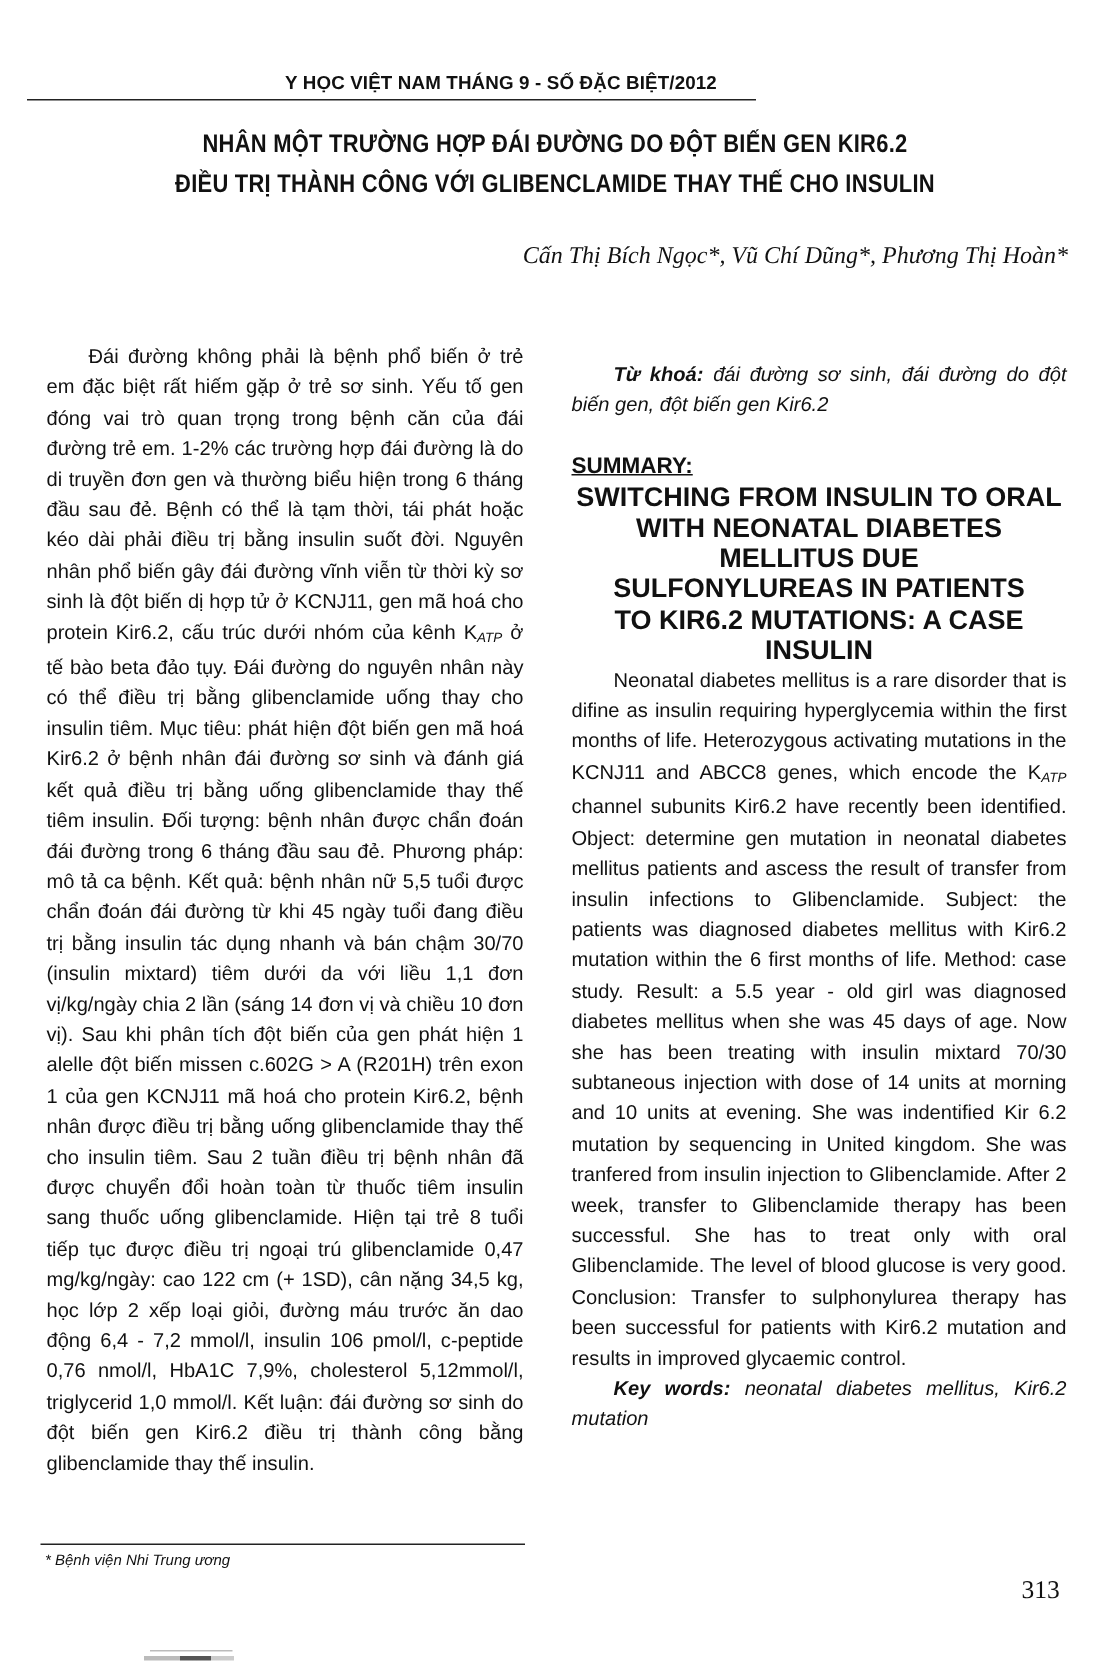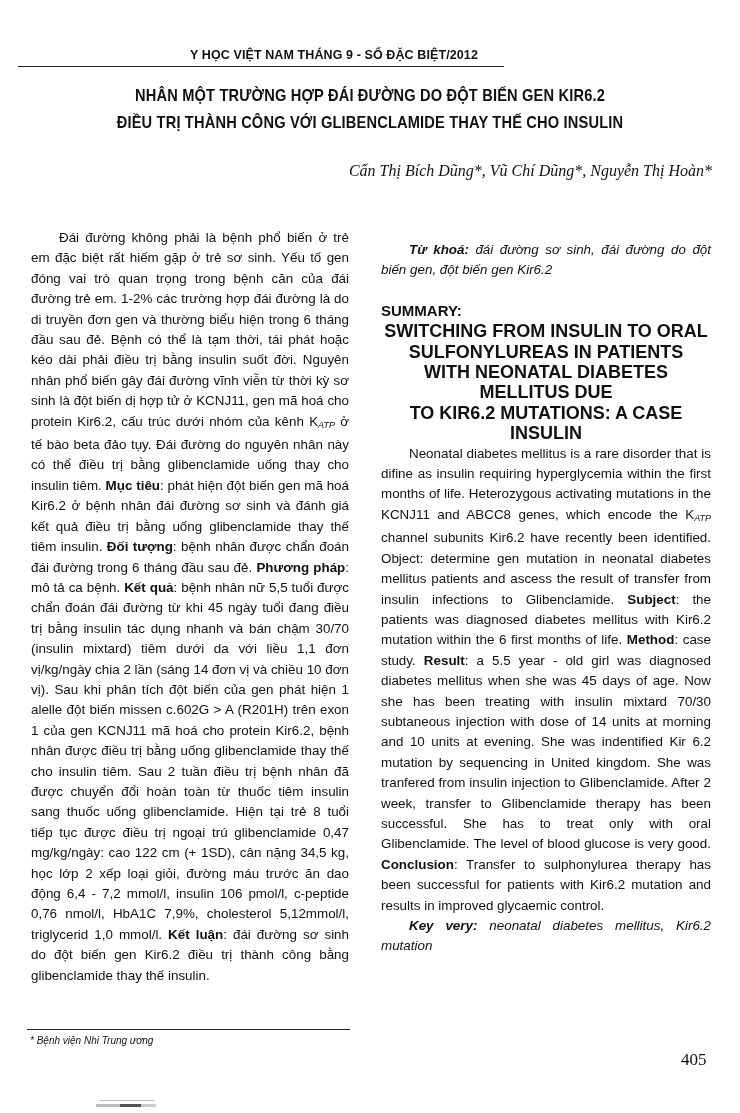--- a/index.html
+++ b/index.html
@@ -20,25 +20,25 @@
   }
   .col {
     position: absolute; font-family: "Liberation Sans", sans-serif; font-size: 13.4px;
     line-height: 20.4px; text-align: justify;
   }
   .col-left { top: 228px; left: 31px; width: 318px; }
   .col-right { top: 228px; left: 381px; width: 330px; }
   .col p { margin: 0; }
   .indent { text-indent: 28px; }
   .section-title { font-weight: bold; font-size: 15px; margin: 0 0 2px 0 !important; }
-  .sum-title { font-weight: bold; font-size: 15px; margin-top: 20px !important; }
+  .sum-title { font-weight: bold; font-size: 15px; margin-top: 20px !important; text-decoration: underline; }
   .sum-sub { font-weight: bold; text-align: center; font-size: 18px; line-height: 20.4px; }
   .kw-label { font-weight: bold; font-style: italic; }
   .kw-text { font-style: italic; }
-  b { font-weight: bold; }
+  b { font-weight: normal; }
   sub { font-size: 9px; vertical-align: -2px; font-style: italic; }
   .footnote-rule { position: absolute; top: 1029px; left: 27px; width: 323px; height: 1px; background: #222; }
   .footnote {
     position: absolute; top: 1035px; left: 30px;
     font-family: "Liberation Sans", sans-serif; font-style: italic; font-size: 10px;
   }
   .page-number {
     position: absolute; top: 1050px; left: 681px;
     font-family: "Liberation Serif", serif; font-size: 17px;
   }
@@ -50,40 +50,40 @@
 <body>
 
 <div class="journal-header">Y HỌC VIỆT NAM THÁNG 9 - SỐ ĐẶC BIỆT/2012</div>
 <div class="header-rule"></div>
 
 <div class="title">
   <div>NHÂN MỘT TRƯỜNG HỢP ĐÁI ĐƯỜNG DO ĐỘT BIẾN GEN KIR6.2</div>
   <div>ĐIỀU TRỊ THÀNH CÔNG VỚI GLIBENCLAMIDE THAY THẾ CHO INSULIN</div>
 </div>
 
-<div class="authors">Cấn Thị Bích Dũng*, Vũ Chí Dũng*, Nguyễn Thị Hoàn*</div>
+<div class="authors">Cấn Thị Bích Ngọc*, Vũ Chí Dũng*, Phương Thị Hoàn*</div>
 
 <div class="col col-left">
   <p class="indent"><span>Đái đường không phải là bệnh phổ biến ở trẻ em đặc biệt rất hiếm gặp ở trẻ sơ sinh. Yếu tố gen đóng vai trò quan trọng trong bệnh căn của đái đường trẻ em. 1-2% các trường hợp đái đường là do di truyền đơn gen và thường biểu hiện trong 6 tháng đầu sau đẻ. Bệnh có thể là tạm thời, tái phát hoặc kéo dài phải điều trị bằng insulin suốt đời. Nguyên nhân phổ biến gây đái đường vĩnh viễn từ thời kỳ sơ sinh là đột biến dị hợp tử ở KCNJ11, gen mã hoá cho protein Kir6.2, cấu trúc dưới nhóm của kênh K</span><sub>ATP</sub><span> ở tế bào beta đảo tụy. Đái đường do nguyên nhân này có thể điều trị bằng glibenclamide uống thay cho insulin tiêm. </span><b>Mục tiêu</b><span>: phát hiện đột biến gen mã hoá Kir6.2 ở bệnh nhân đái đường sơ sinh và đánh giá kết quả điều trị bằng uống glibenclamide thay thế tiêm insulin. </span><b>Đối tượng</b><span>: bệnh nhân được chẩn đoán đái đường trong 6 tháng đầu sau đẻ. </span><b>Phương pháp</b><span>: mô tả ca bệnh. </span><b>Kết quả</b><span>: bệnh nhân nữ 5,5 tuổi được chẩn đoán đái đường từ khi 45 ngày tuổi đang điều trị bằng insulin tác dụng nhanh và bán chậm 30/70 (insulin mixtard) tiêm dưới da với liều 1,1 đơn vị/kg/ngày chia 2 lần (sáng 14 đơn vị và chiều 10 đơn vị). Sau khi phân tích đột biến của gen phát hiện 1 alelle đột biến missen c.602G &gt; A (R201H) trên exon 1 của gen KCNJ11 mã hoá cho protein Kir6.2, bệnh nhân được điều trị bằng uống glibenclamide thay thế cho insulin tiêm. Sau 2 tuần điều trị bệnh nhân đã được chuyển đổi hoàn toàn từ thuốc tiêm insulin sang thuốc uống glibenclamide. Hiện tại trẻ 8 tuổi tiếp tục được điều trị ngoại trú glibenclamide 0,47 mg/kg/ngày: cao 122 cm (+ 1SD), cân nặng 34,5 kg, học lớp 2 xếp loại giỏi, đường máu trước ăn dao động 6,4 - 7,2 mmol/l, insulin 106 pmol/l, c-peptide 0,76 nmol/l, HbA1C 7,9%, cholesterol 5,12mmol/l, triglycerid 1,0 mmol/l. </span><b>Kết luận</b><span>: đái đường sơ sinh do đột biến gen Kir6.2 điều trị thành công bằng glibenclamide thay thế insulin.</span></p>
 </div>
 
 <div class="col col-right">
   <div id="right-flow">
       <p></p>
     </div>
   <p class="indent" style="margin-top:12px"><span class="kw-label">Từ khoá:</span><span class="kw-text"> đái đường sơ sinh, đái đường do đột biến gen, đột biến gen Kir6.2</span></p>
 
   <p class="sum-title">SUMMARY:</p>
   <div class="sum-sub">
     <div>SWITCHING FROM INSULIN TO ORAL</div>
+    <div>WITH NEONATAL DIABETES MELLITUS DUE</div>
     <div>SULFONYLUREAS IN PATIENTS</div>
-    <div>WITH NEONATAL DIABETES MELLITUS DUE</div>
     <div>TO KIR6.2 MUTATIONS: A CASE INSULIN</div>
   </div>
   <p class="indent"><span>Neonatal diabetes mellitus is a rare disorder that is difine as insulin requiring hyperglycemia within the first months of life. Heterozygous activating mutations in the KCNJ11 and ABCC8 genes, which encode the K</span><sub>ATP</sub><span> channel subunits Kir6.2 have recently been identified. Object: determine gen mutation in neonatal diabetes mellitus patients and ascess the result of transfer from insulin infections to Glibenclamide. </span><b>Subject</b><span>: the patients was diagnosed diabetes mellitus with Kir6.2 mutation within the 6 first months of life. </span><b>Method</b><span>: case study. </span><b>Result</b><span>: a 5.5 year - old girl was diagnosed diabetes mellitus when she was 45 days of age. Now she has been treating with insulin mixtard 70/30 subtaneous injection with dose of 14 units at morning and 10 units at evening. She was indentified Kir 6.2 mutation by sequencing in United kingdom. She was tranfered from insulin injection to Glibenclamide. After 2 week, transfer to Glibenclamide therapy has been successful. She has to treat only with oral Glibenclamide. The level of blood glucose is very good. </span><b>Conclusion</b><span>: Transfer to sulphonylurea therapy has been successful for patients with Kir6.2 mutation and results in improved glycaemic control.</span></p>
-  <p class="indent"><span class="kw-label">Key very:</span><span class="kw-text"> neonatal diabetes mellitus, Kir6.2 mutation</span></p>
+  <p class="indent"><span class="kw-label">Key words:</span><span class="kw-text"> neonatal diabetes mellitus, Kir6.2 mutation</span></p>
 </div>
 
 <div class="footnote-rule"></div>
 <div class="footnote">* Bệnh viện Nhi Trung ương</div>
-<div class="page-number">405</div>
+<div class="page-number">313</div>
 <div class="scan-mark2"></div>
 <div class="scan-mark"></div>
 
 </body></html>

